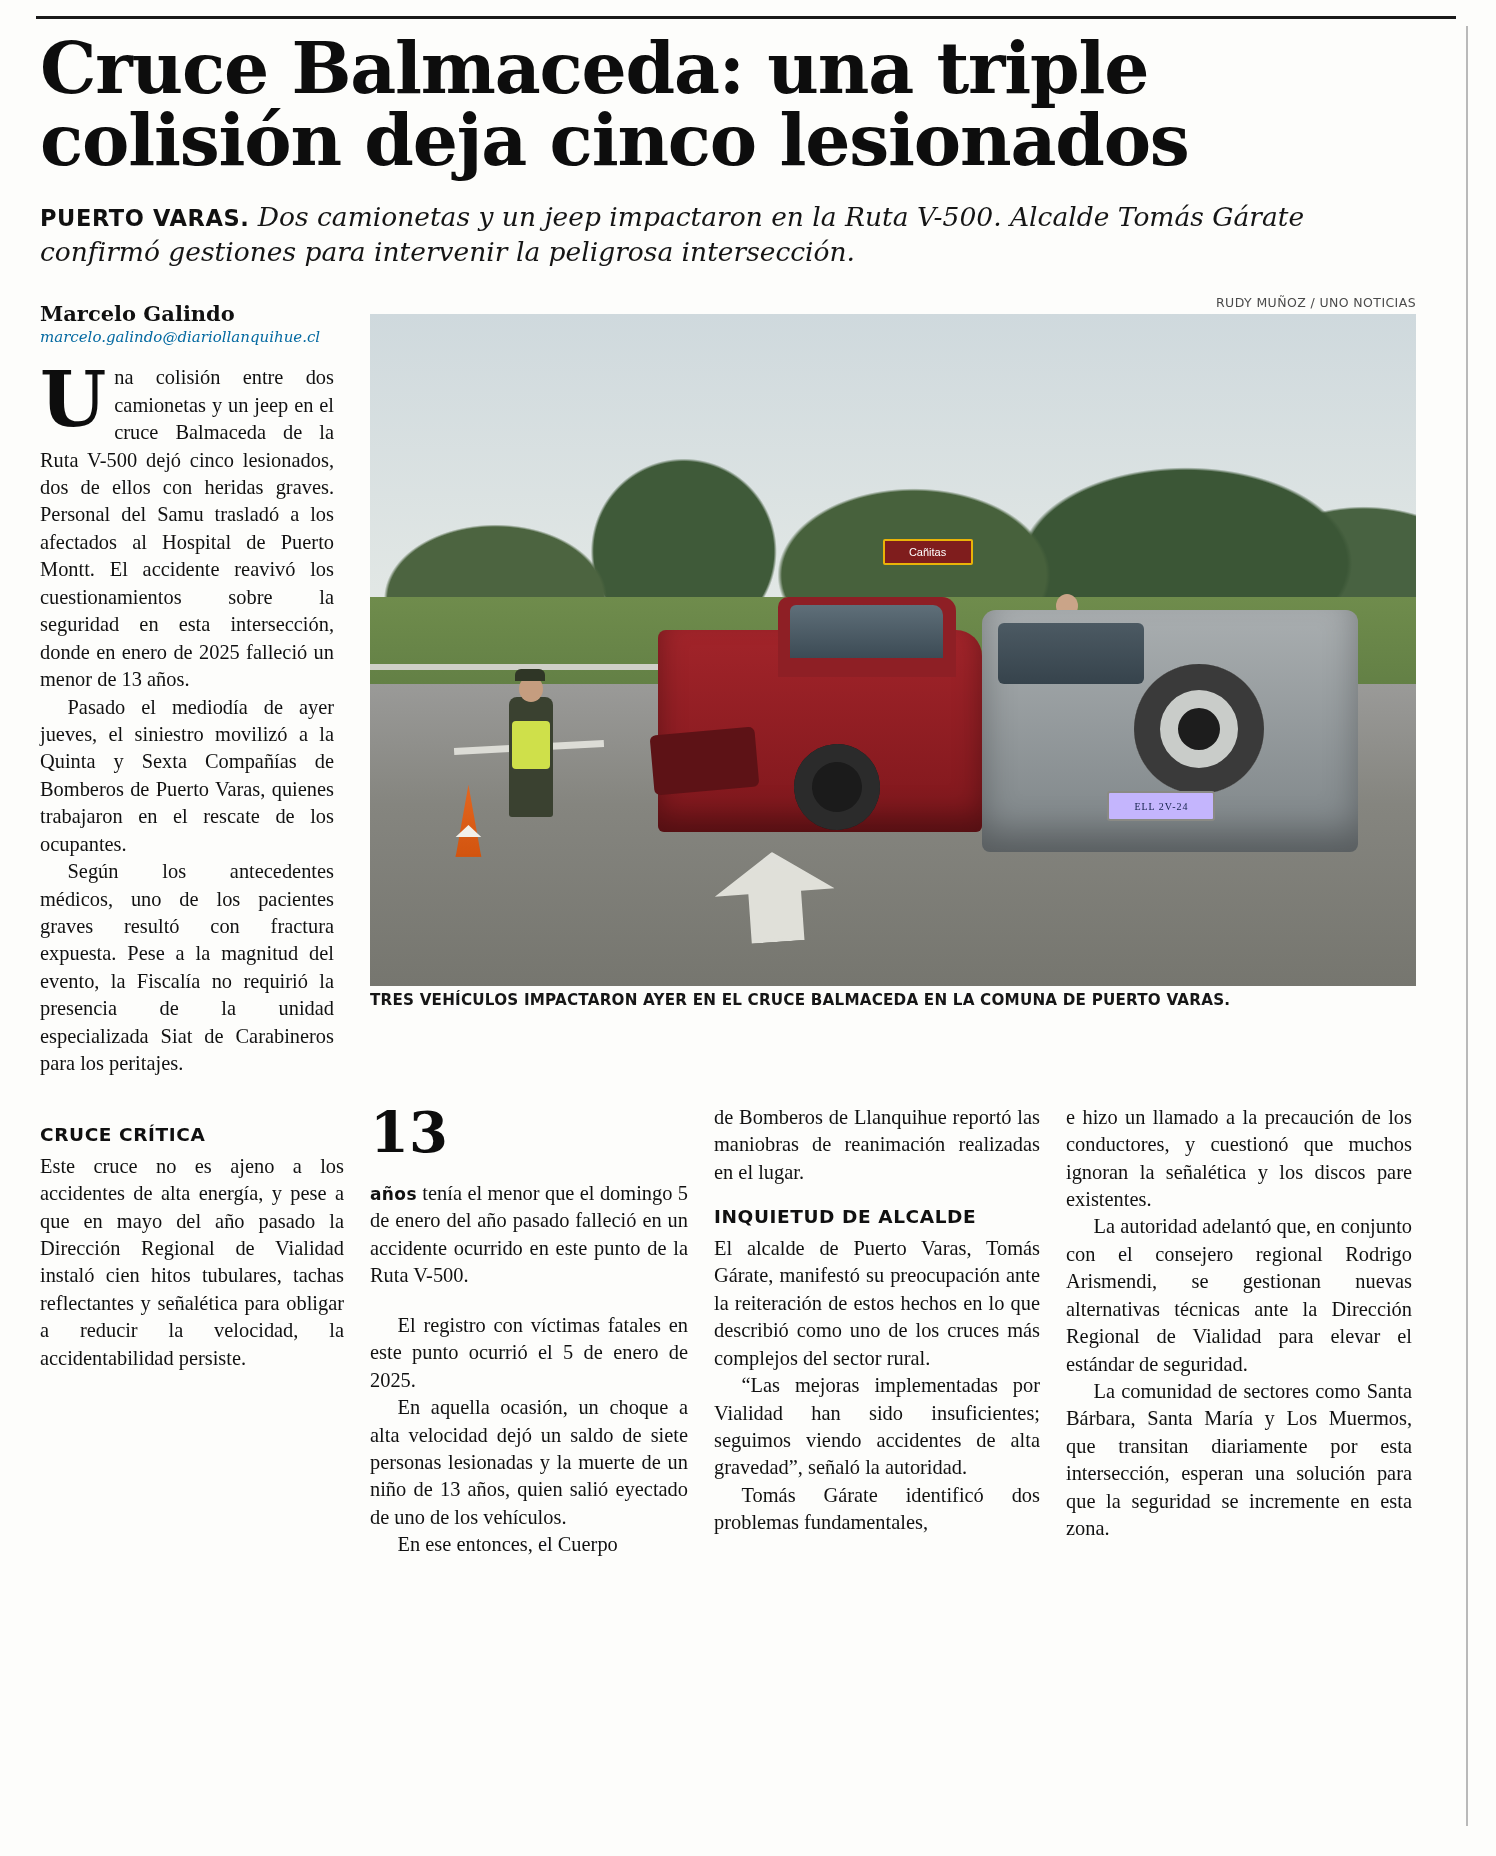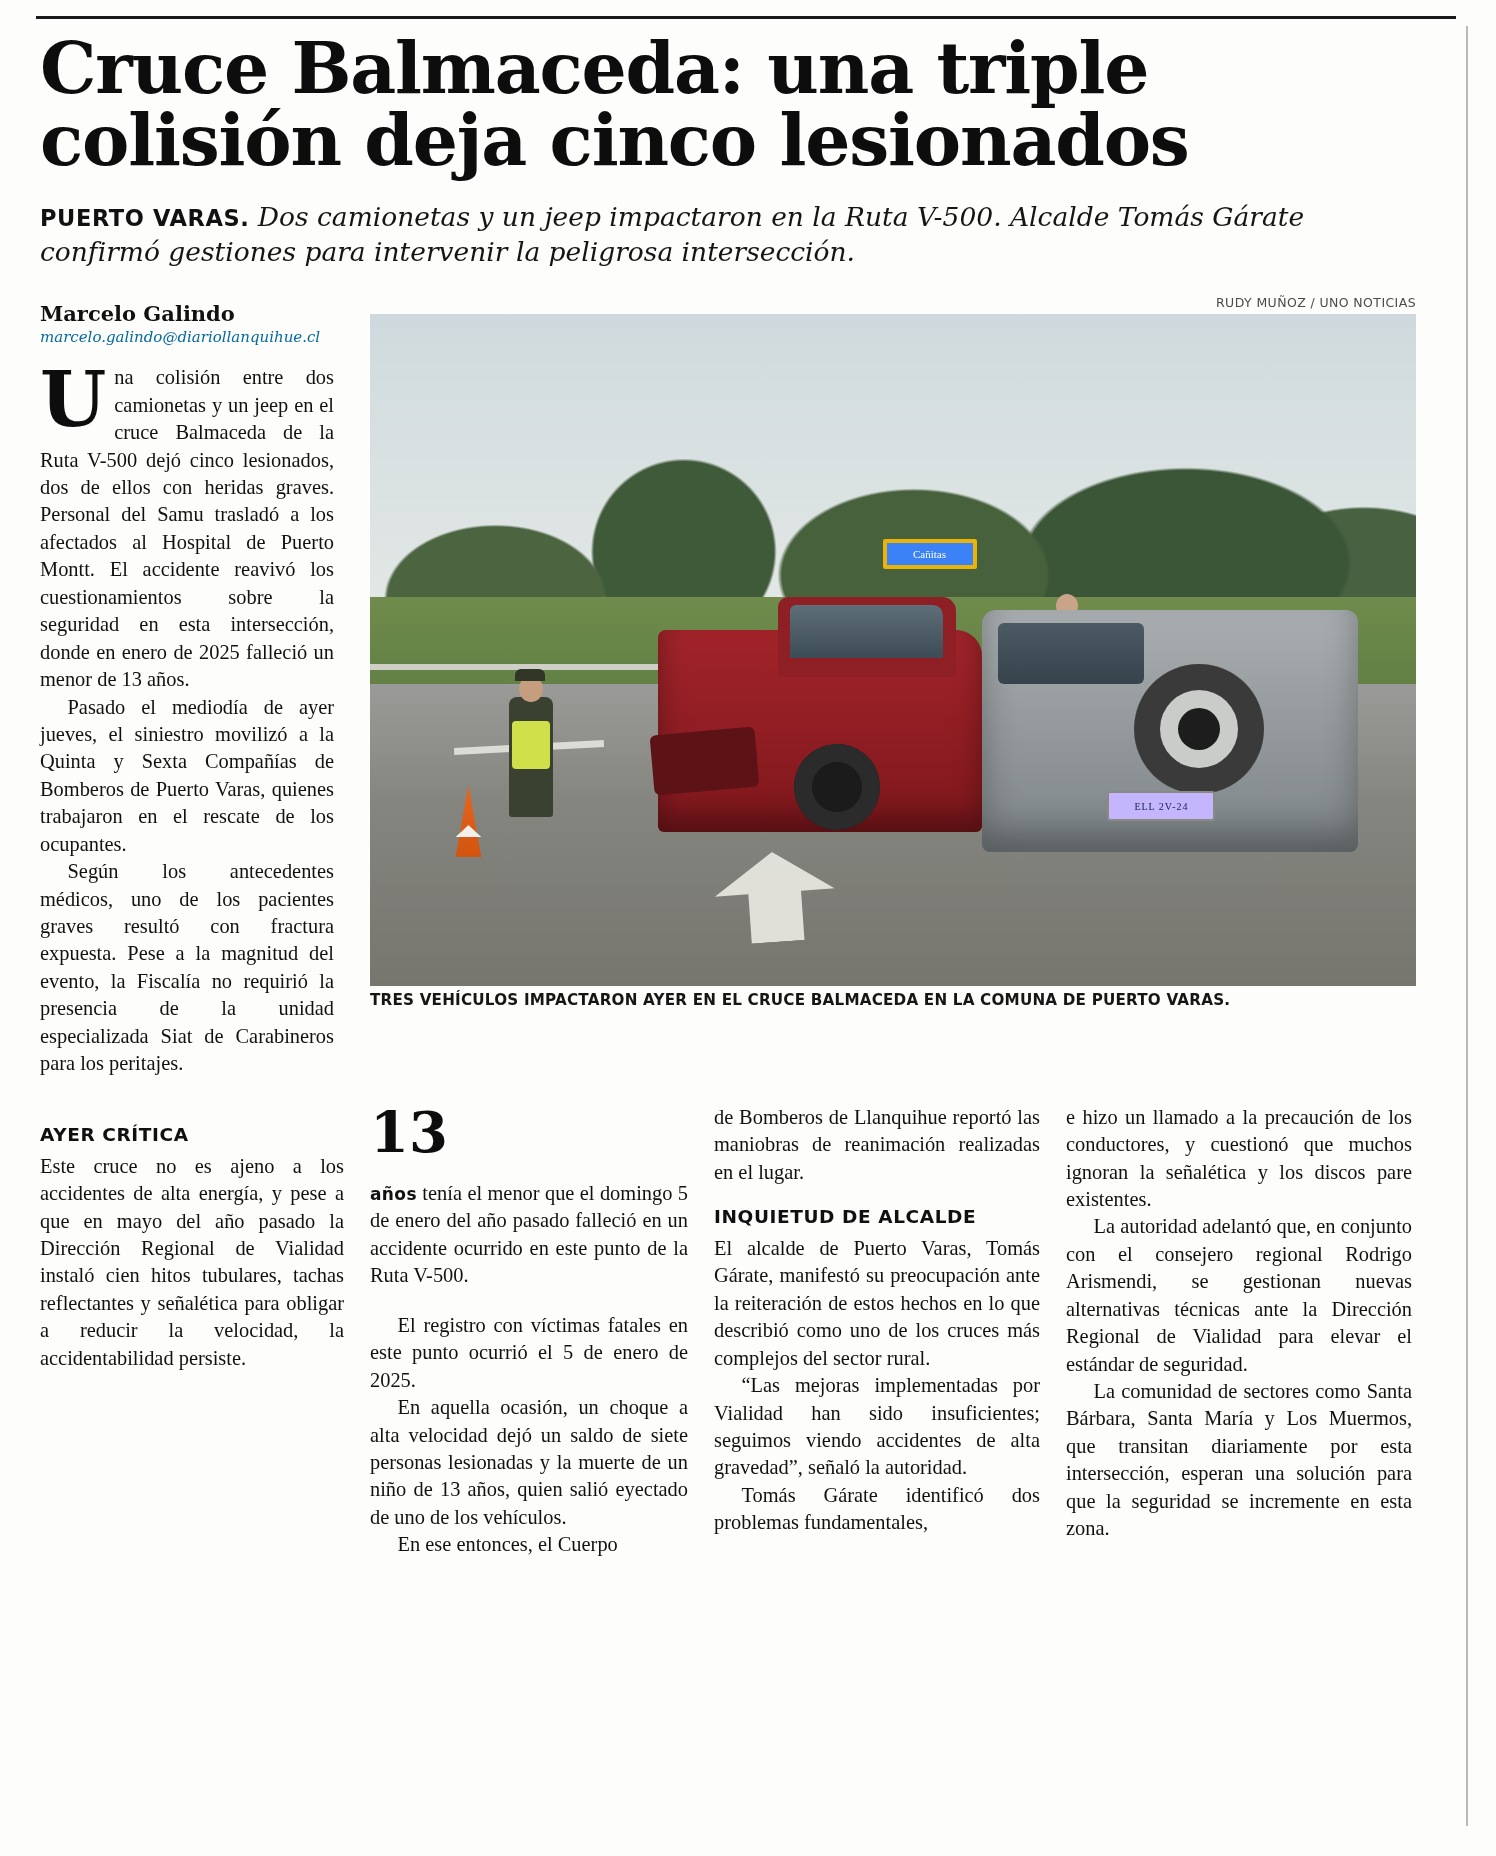--- a/index.html
+++ b/index.html
@@ -282,22 +282,22 @@
     position:absolute; left:70.5%; top:71%; width:104px; height:26px;
     background:#c4b5fd; border:2px solid #8a8a84; border-radius:3px;
     font-family:Liberation Serif, serif; font-size:10px; color:#15224b;
     display:flex; align-items:center; justify-content:center; letter-spacing:1px;
   }
   .person-blue-body { position:absolute; left:65%; top:44.5%; width:34px; height:52px;
     background:#2a5a86; border-radius:6px; }
   .person-blue-head { position:absolute; left:65.6%; top:41.6%; width:22px; height:24px;
     background:#caa488; border-radius:50%; }
   .signpost { position:absolute; left:49%; top:33.5%; width:86px; height:22px;
-    background:#3b82f6; border:4px solid #eab308; border-radius:2px;
-    font-family:Liberation Serif, serif; font-size:11px; color:#fff;
+    background:#7f1d1d; border:2px solid #eab308; border-radius:2px;
+    font-family:Liberation Sans, sans-serif; font-size:11px; color:#fff;
     display:flex; align-items:center; justify-content:center; }
   .guard { position:absolute; left:0; top:52%; width:34%; height:6px; background:#cfcfc8; }
 </style>
 </head>
 <body>
 
 <div class="page">
 
   <div class="top-rule"></div>
   <div class="right-rule"></div>
@@ -361,21 +361,21 @@
           <div class="plate">ELL 2V-24</div>
         </div>
 
         <div class="caption">TRES VEHÍCULOS IMPACTARON AYER EN EL CRUCE BALMACEDA EN LA COMUNA DE PUERTO VARAS.</div>
       </div>
     </div>
 
     <div class="lower">
 
       <div class="col c1">
-        <div class="subhead">AYER CRÍTICA</div>
+        <div class="subhead">CRUCE CRÍTICA</div>
         <div class="bodytext">
           <p class="first">Este cruce no es ajeno a los accidentes de alta energía, y pese a que en mayo del año pasado la Dirección Regional de Vialidad instaló cien hitos tubulares, tachas reflectantes y señalética para obligar a reducir la velocidad, la accidentabilidad persiste.</p>
         </div>
       </div>
 
       <div class="col c2">
         <div class="bignum">13</div>
         <p class="stat-text">
           <span class="statlabel">años</span><span> tenía el menor que el domingo 5 de enero del año pasado falleció en un accidente ocurrido en este punto de la Ruta V-500.</span>
         </p>

